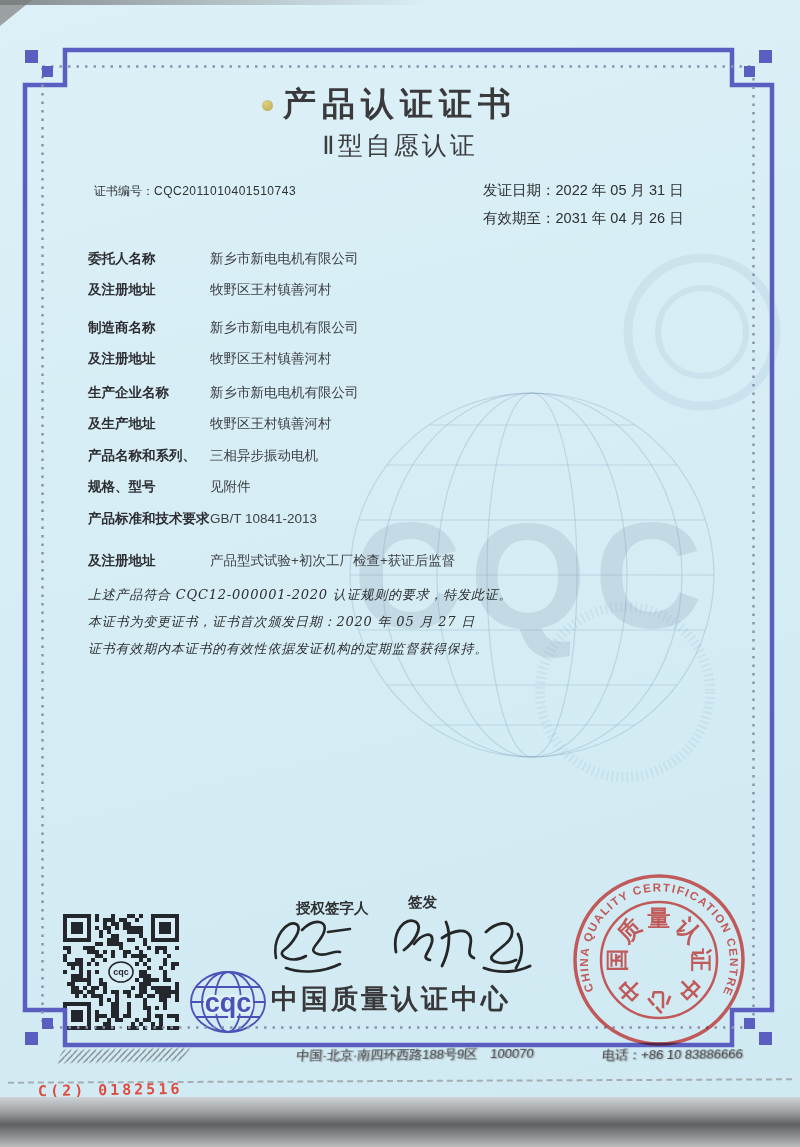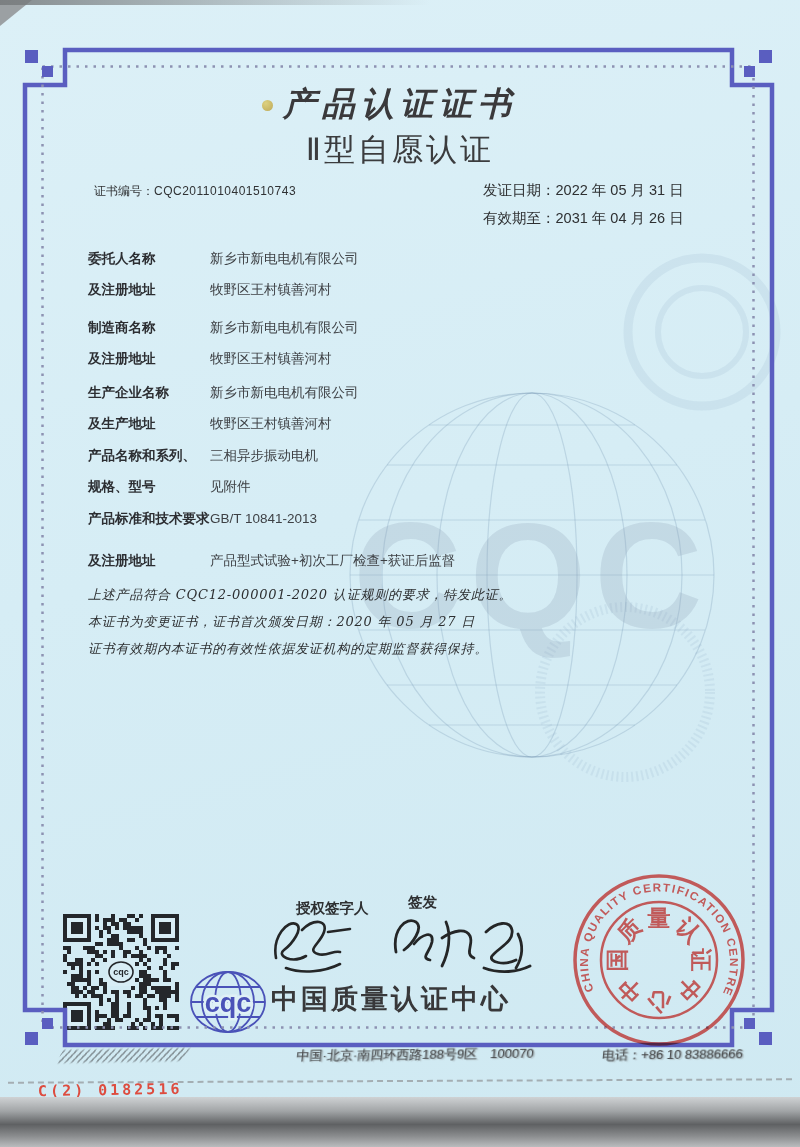--- a/index.html
+++ b/index.html
@@ -9,24 +9,24 @@
   html,body{margin:0;padding:0;background:#7c7f81;}
   .screen{position:relative;width:800px;height:1147px;overflow:hidden;
           background:#8e9193;font-family:"Liberation Sans",sans-serif;}
   .paper{position:absolute;inset:0;
          background:linear-gradient(165deg,#dcf0f7 0%,#d6edf5 45%,#cfe9f2 100%);}
   .abs{position:absolute;}
   .z1{z-index:1}.z3{z-index:3}.z4{z-index:4}.z5{z-index:5}.z6{z-index:6}
 
   
   .title{left:0;right:0;top:82px;text-align:center;font-size:33px;font-weight:bold;
-         letter-spacing:6px;color:#3a393b;font-style:italic;}
+         letter-spacing:6px;color:#3a393b;}
   .gold-dot{left:262px;top:100px;width:11px;height:11px;border-radius:50%;
             background:radial-gradient(circle at 35% 30%,#ddcb6b,#b89d3c);opacity:.85;}
-  .subtitle{left:0;right:0;top:129px;text-align:center;font-size:31px;font-weight:400;
+  .subtitle{left:0;right:0;top:129px;text-align:center;font-size:25px;font-weight:400;
             letter-spacing:3px;color:#3b3c3e;}
   .certno{left:94px;top:183px;font-size:12px;color:#303234;}
   .certno .lab{font-family:"DejaVu Serif",serif;}
   .certno .val{letter-spacing:.5px;}
   .dates{left:483px;top:176px;font-size:14.5px;color:#2e3032;line-height:28px;white-space:nowrap;}
   .dates .lab{font-family:"DejaVu Serif",serif;}
 
   
   .flabel{left:88px;width:124px;font-size:13.5px;font-weight:bold;color:#2c2e32;line-height:31px;}
   .fvalue{left:210px;width:460px;font-size:13.5px;color:#3e4145;line-height:31px;}

